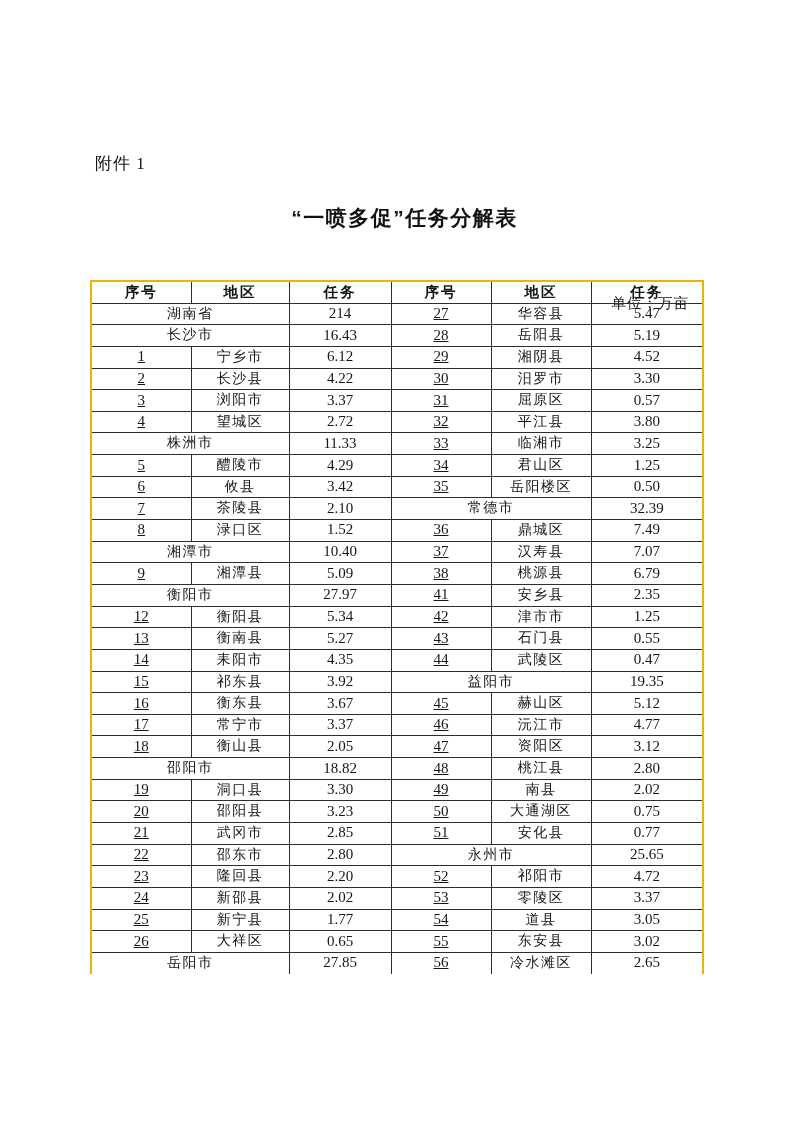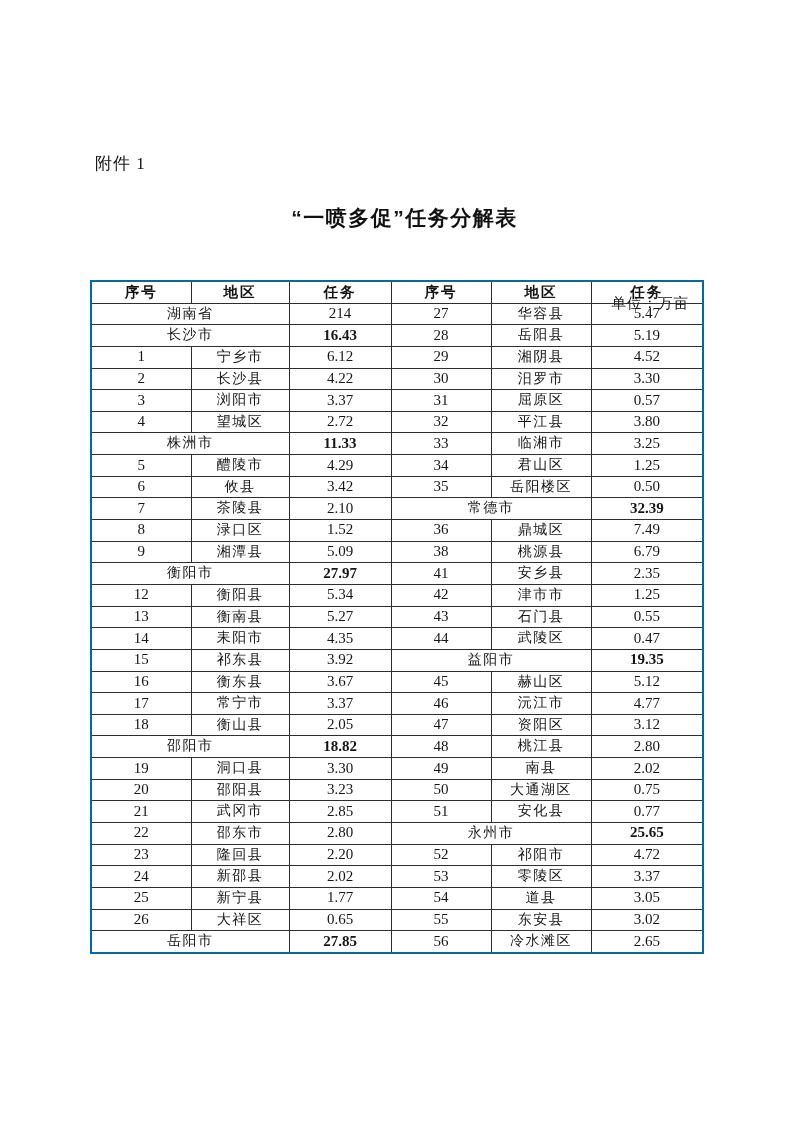--- a/index.html
+++ b/index.html
@@ -46,21 +46,21 @@
     color: #151515;
     margin-top: 48px;
   }
   table.task-table {
     position: absolute;
     left: 90px;
     top: 280px;
     width: 612px;
     border-collapse: collapse;
     table-layout: fixed;
-    border: 2px solid #0369a1;
+    border: 2px solid #eab308;
   }
   table.task-table th,
   table.task-table td {
     border: 1px solid #2e2e2e;
     height: 20.65px;
     padding: 0;
     text-align: center;
     vertical-align: middle;
     line-height: 1.05;
     overflow: hidden;
@@ -69,32 +69,33 @@
   table.task-table th {
     font-family: "Liberation Sans", sans-serif;
     font-weight: 600;
     font-size: 14.5px;
     letter-spacing: 2px;
     color: #141414;
   }
   td.no-cell {
     font-size: 15px;
     color: #161616;
+    text-decoration: underline;
   }
   td.region-cell {
     font-size: 14px;
     letter-spacing: 1.5px;
     color: #161616;
   }
   td.task-cell {
     font-size: 15px;
     color: #161616;
   }
   td.task-cell.bold {
-    font-weight: 700;
+    font-weight: 400;
   }
   .page-number {
     position: absolute;
     left: 636px;
     top: 998px;
     font-size: 15px;
     letter-spacing: 1px;
     color: #222222;
   }
 </style>
@@ -207,20 +208,27 @@
         </tr>
         <tr>
           <td class="no-cell">8</td>
           <td class="region-cell">渌口区</td>
           <td class="task-cell">1.52</td>
           <td class="no-cell">36</td>
           <td class="region-cell">鼎城区</td>
           <td class="task-cell">7.49</td>
         </tr>
         <tr>
+          <td class="region-cell" colspan="2">湘潭市</td>
+          <td class="task-cell bold">10.40</td>
+          <td class="no-cell">37</td>
+          <td class="region-cell">汉寿县</td>
+          <td class="task-cell">7.07</td>
+        </tr>
+        <tr>
           <td class="no-cell">9</td>
           <td class="region-cell">湘潭县</td>
           <td class="task-cell">5.09</td>
           <td class="no-cell">38</td>
           <td class="region-cell">桃源县</td>
           <td class="task-cell">6.79</td>
         </tr>
         <tr>
           <td class="region-cell" colspan="2">衡阳市</td>
           <td class="task-cell bold">27.97</td>

